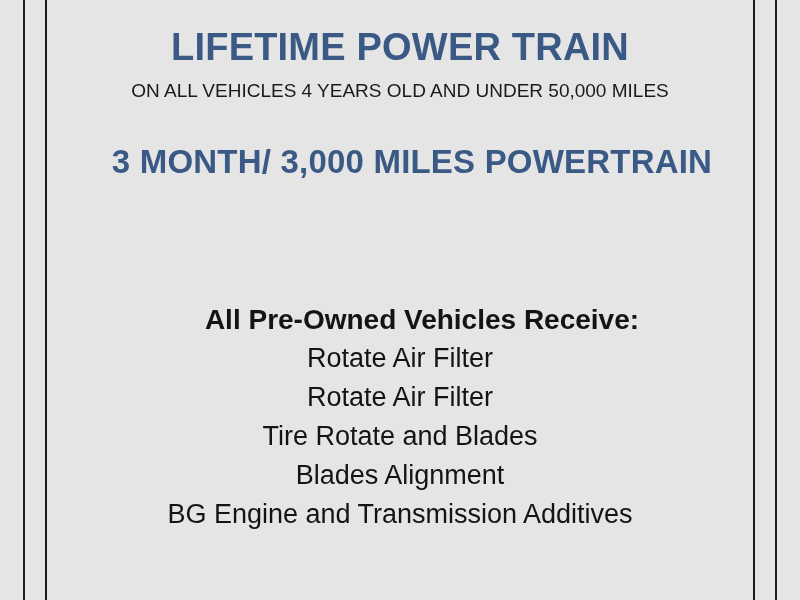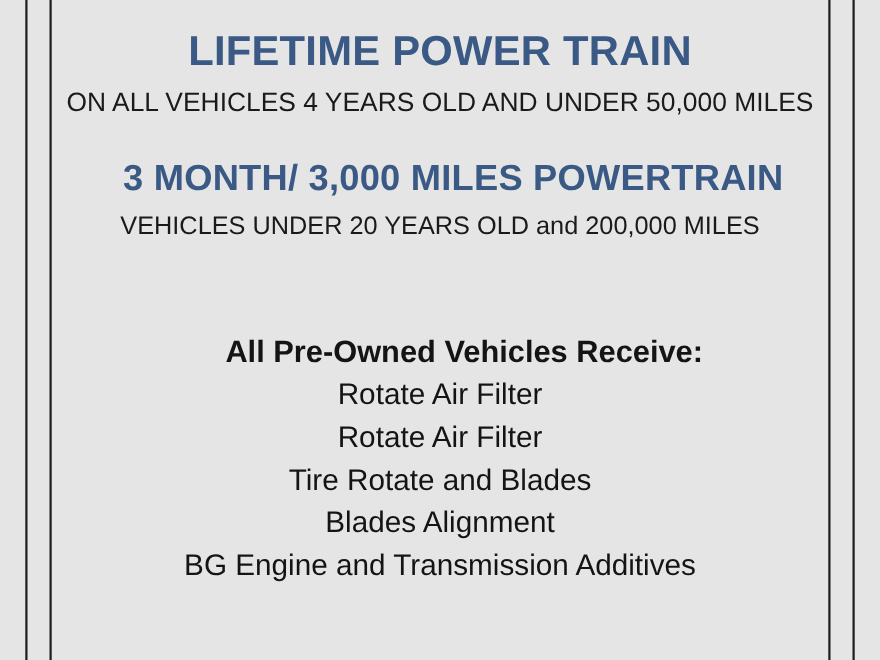--- a/index.html
+++ b/index.html
@@ -70,21 +70,21 @@
   #warranty-primary-title {
     position: absolute;
     left: 0; right: 0;
     top: 26px;
     font-size: 38px;
   }
   #warranty-primary-subtitle {
     position: absolute;
     left: 0; right: 0;
     top: 80px;
-    font-size: 24px;
+    font-size: 19px;
   }
 
   
   #warranty-secondary-title {
     position: absolute;
     left: 0; right: 0;
     top: 143px;
     font-size: 33px;
     padding-left: 24px;
   }
@@ -132,23 +132,20 @@
     <div id="warranty-primary-title">
       <span class="headline">LIFETIME POWER TRAIN</span>
     </div>
     <div id="warranty-primary-subtitle">
       <span class="subline">ON ALL VEHICLES 4 YEARS OLD AND UNDER 50,000 MILES</span>
     </div>
 
     <div id="warranty-secondary-title">
       <span class="headline">3 MONTH/ 3,000 MILES POWERTRAIN</span>
     </div>
-    <div id="warranty-secondary-subtitle">
-      <span class="subline">VEHICLES UNDER 20 YEARS OLD and 200,000 MILES</span>
-    </div>
 
     <div id="services-block">
       <div id="services-heading">All Pre-Owned Vehicles Receive:</div>
       <div id="services-list">
           <div class="service-item">Rotate Air Filter</div>
           <div class="service-item">Rotate Air Filter</div>
           <div class="service-item">Tire Rotate and Blades</div>
           <div class="service-item">Blades Alignment</div>
           <div class="service-item">BG Engine and Transmission Additives</div>
         </div>

